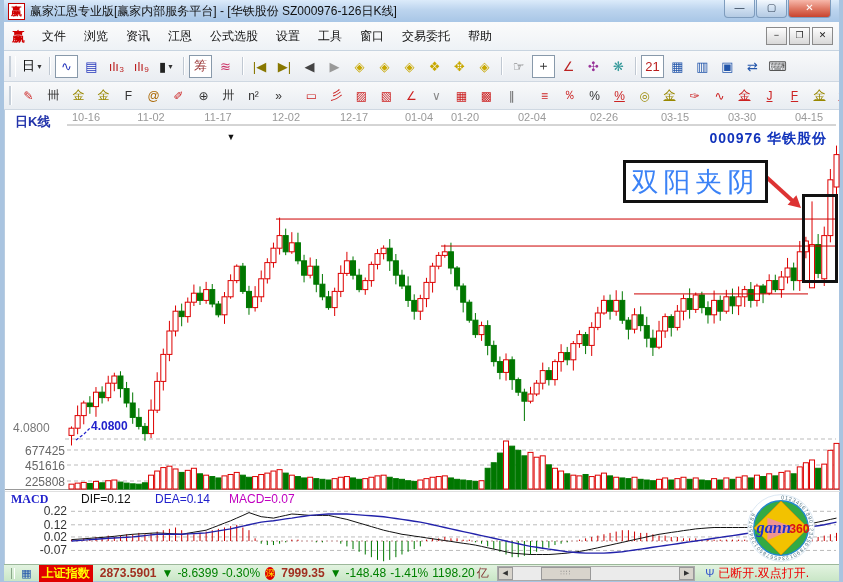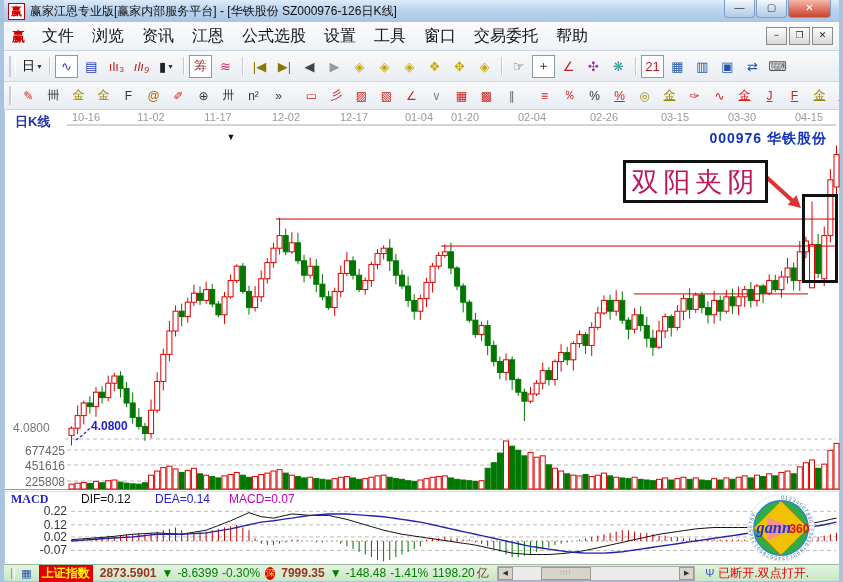--- a/index.html
+++ b/index.html
@@ -8,21 +8,21 @@
   
   .titlebar{height:22px;background:linear-gradient(#dcebfa,#bcd4ee 45%,#a8c6e6);display:flex;align-items:center;padding:0 4px;position:relative;}
   .app-ico{width:15px;height:15px;background:#fff;color:#d00000;font-weight:bold;font-size:11px;line-height:15px;text-align:center;border:1px solid #c00000;margin-right:5px;}
   .title-text{font-size:12px;color:#111;white-space:nowrap;}
   .winbtns{position:absolute;right:8px;top:0;display:flex;}
   .wbtn{width:29px;height:17px;border:1px solid #7e9cbd;border-top:none;border-radius:0 0 4px 4px;background:linear-gradient(#f4f9fe,#cfdff0 50%,#b4cbe4);color:#2a3b50;font-size:10px;text-align:center;line-height:15px;margin-left:1px;}
   .wbtn.close{width:41px;background:linear-gradient(#f7b8ab,#e07a66 50%,#c8442e);color:#fff;font-weight:bold;}
   
   .menubar{height:28px;background:linear-gradient(#fbfbfb,#eef2f6);border-bottom:1px solid #c8d4e0;display:flex;align-items:center;padding:0 4px;position:relative;}
   .menu-logo{width:17px;height:17px;color:#d00000;font-weight:bold;font-size:13px;line-height:17px;text-align:center;margin:0 6px 0 2px;}
-  .menu-item{font-size:16px;color:#111;padding:3px 9px;cursor:default;}
+  .menu-item{font-size:12px;color:#111;padding:3px 9px;cursor:default;}
   .mdibtns{position:absolute;right:6px;display:flex;}
   .mdib{width:19px;height:16px;border:1px solid #8a8a8a;background:linear-gradient(#fdfdfd,#d8d8d8);font-size:9px;text-align:center;line-height:14px;margin-left:2px;color:#222;}
   
   .toolbar{background:linear-gradient(#f8f9fa,#e9edf2);border-bottom:1px solid #cfd8e2;display:flex;align-items:center;padding:0 3px;white-space:nowrap;overflow:hidden;}
   #tb1{height:30px;}
   #tb2{height:27px;}
   .grip{width:4px;height:70%;border-left:2px solid #c6cfd9;border-right:1px solid #fff;margin:0 4px 0 2px;}
   .tbtn{display:inline-flex;align-items:center;justify-content:center;min-width:21px;height:21px;margin:0 1px;font-size:13px;border:1px solid transparent;position:relative;}
   .tbtn.boxed{border:1px solid #8899aa;background:#fff;}
   .tbtn .dd{font-size:7px;color:#333;margin-left:1px;}
@@ -37,21 +37,21 @@
   .price-gray{position:absolute;left:8px;top:311px;font-size:12px;color:#777;}
   .price-blue{position:absolute;left:86px;top:309px;font-size:12px;font-weight:bold;color:#2222cc;}
   .vaxis{position:absolute;left:6px;width:54px;text-align:right;font-size:12px;color:#666;}
   .maxis{position:absolute;left:20px;width:42px;text-align:right;font-size:12px;color:#333;}
   .macd-head{position:absolute;top:382px;left:0;font-size:12px;}
   .macd-head span{position:absolute;white-space:nowrap;}
   .mh-label{left:6px;color:#2222cc;font-weight:bold;font-family:"Liberation Serif","DejaVu Serif",serif;}
   .mh-dif{left:76px;color:#111;}
   .mh-dea{left:150px;color:#2222cc;}
   .mh-macd{left:224px;color:#c000c0;}
-  .anno-box{position:absolute;left:618px;top:50px;width:139px;height:37px;border:3px solid #111;background:#fff;display:flex;align-items:center;justify-content:center;font-family:"Liberation Serif","DejaVu Serif",serif;font-size:27px;color:#be185d;letter-spacing:5px;text-align:right;}
+  .anno-box{position:absolute;left:618px;top:50px;width:139px;height:37px;border:3px solid #111;background:#fff;display:flex;align-items:center;justify-content:center;font-family:"Liberation Serif","DejaVu Serif",serif;font-size:27px;color:#3b82f6;letter-spacing:5px;text-align:right;}
   .hl-rect{position:absolute;left:797px;top:84px;width:30px;height:83px;border:3px solid #111;}
   .gann-logo{position:absolute;left:728px;top:384px;width:96px;height:68px;pointer-events:none;}
   
   .statusbar{height:16px;background:linear-gradient(#e2f3e0,#c9e6c6);border-top:1px solid #9cb89a;display:flex;align-items:center;font-size:12px;padding:0 4px;white-space:nowrap;}
   .sb-grip{width:3px;height:11px;border-left:1px solid #8aa888;border-right:1px solid #fff;margin:0 3px;}
   .sb-ico{color:#2255aa;font-size:11px;margin:0 3px;}
   .idx-chip{background:#e00000;color:#ffff00;font-weight:bold;padding:0 3px;margin:0 4px;font-size:12px;}
   .val{color:#a03020;font-weight:bold;margin:0 3px;}
   .chg{color:#008000;margin:0 2px;}
   .sz-badge{display:inline-block;width:13px;height:13px;border-radius:50%;background:#e00000;color:#ffee00;font-size:9px;line-height:13px;text-align:center;margin:0 3px;}
@@ -108,21 +108,21 @@
       <span class="tbtn boxed">
         <span style="color: rgb(34, 51, 187);">∿</span>
       </span>
       <span class="tbtn">
         <span style="color: rgb(34, 51, 187);">▤</span>
       </span>
       <span class="tbtn">
         <span style="color: rgb(187, 34, 34);">ılı₃</span>
       </span>
       <span class="tbtn">
-        <span style="color: rgb(187, 34, 34); font-style: italic;">ılı₉</span>
+        <span style="color: rgb(187, 34, 34);">ılı₉</span>
       </span>
       <span class="tbtn">
         <span style="color: rgb(34, 34, 34);">▮</span>
         <span class="dd">▼</span>
       </span>
       <span class="tsep"></span>
       <span class="tbtn boxed">
         <span style="color: rgb(153, 51, 51);">筹</span>
       </span>
       <span class="tbtn">

